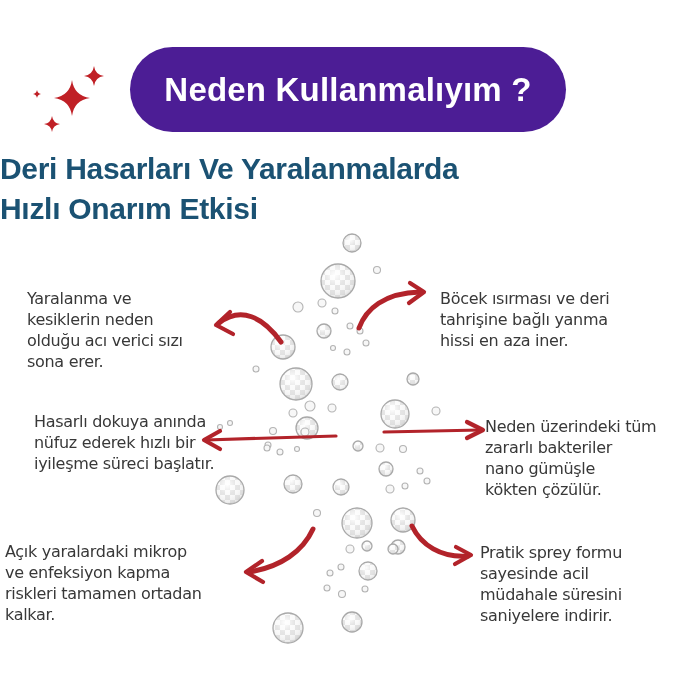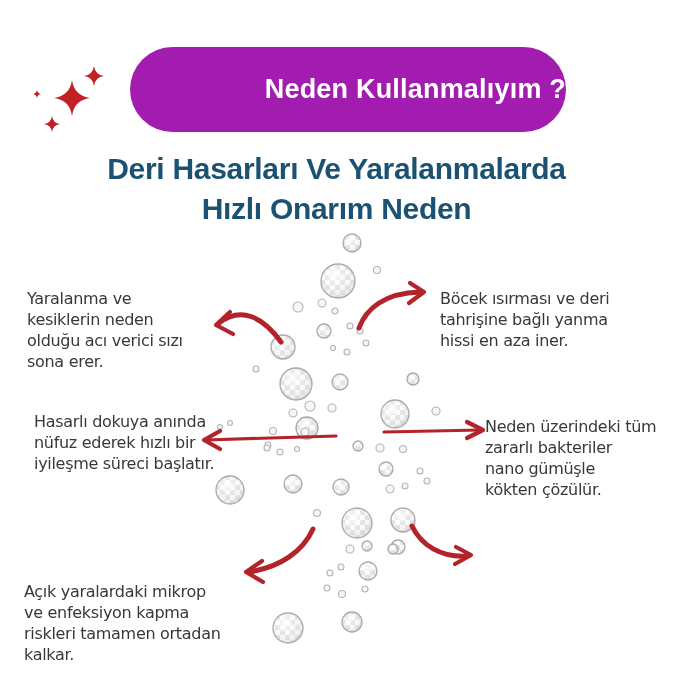--- a/index.html
+++ b/index.html
@@ -3,40 +3,40 @@
 <meta charset="utf-8">
 <style>
   html,body{margin:0;padding:0;background:#ffffff;}
   .canvas{
     position:relative;width:700px;height:700px;background:#ffffff;overflow:hidden;
     font-family:"Liberation Sans",sans-serif;
   }
   
   .badge{
     position:absolute;left:130px;top:47px;width:436px;height:85px;
-    background:#a21caf;border-radius:43px;
-    display:flex;align-items:center;justify-content:flex-end;
-    color:#ffffff;font-size:27px;font-weight:bold;letter-spacing:.2px;
+    background:#4c1d95;border-radius:43px;
+    display:flex;align-items:center;justify-content:center;
+    color:#ffffff;font-size:33px;font-weight:bold;letter-spacing:.2px;
   }
   .sparkles{position:absolute;left:30px;top:60px;width:80px;height:80px;}
   .title{
-    position:absolute;left:0;top:149px;width:673px;text-align:center;
+    position:absolute;left:0;top:149px;width:673px;
     color:#1B5273;font-weight:bold;font-size:30px;line-height:40px;letter-spacing:-.3px;
   }
   
   .benefit{
     position:absolute;white-space:pre-line;
     font-family:"DejaVu Sans",sans-serif;
     color:#383838;font-size:16px;line-height:21px;letter-spacing:-.3px;
   }
   .b-tl{left:27px;top:288px;}
   .b-tr{left:440px;top:288px;}
   .b-ml{left:34px;top:411px;}
   .b-mr{left:485px;top:416px;}
-  .b-bl{left:24px;top:541px;margin-top:40px;}
+  .b-bl{left:5px;top:541px;}
   .b-br{left:480px;top:542px;}
   
   .art{position:absolute;left:0;top:0;width:700px;height:700px;pointer-events:none;}
   .chk{fill:url(#checker);}
   .ovl{fill:url(#shine);stroke:#a9a9a9;stroke-width:1.3;}
   .pl{fill:#f7f7f7;stroke:#b4b4b4;stroke-width:1.1;}
   .arrow{fill:none;stroke:#B2232A;stroke-linecap:round;stroke-linejoin:round;}
   .curve{stroke-width:5;}
   .line{stroke-width:3.2;}
   .head{stroke-width:4.2;}
@@ -53,41 +53,45 @@
     <path class="star" d="M22 56 Q23 63 30 64 Q23 65 22 72 Q21 65 14 64 Q21 63 22 56 Z"></path>
     <path class="star" d="M7 30 Q7.6 33.4 11 34 Q7.6 34.6 7 38 Q6.4 34.6 3 34 Q6.4 33.4 7 30 Z"></path>
   </svg>
 
   <div class="badge">
     <span>Neden Kullanmalıyım ?</span>
   </div>
 
   <div class="title">
     <div>Deri Hasarları Ve Yaralanmalarda</div>
-    <div>Hızlı Onarım Neden</div>
+    <div>Hızlı Onarım Etkisi</div>
   </div>
 
   <div class="benefit b-tr">Böcek ısırması ve deri
 tahrişine bağlı yanma
 hissi en aza iner.</div>
   <div class="benefit b-tl">Yaralanma ve
 kesiklerin neden
 olduğu acı verici sızı
 sona erer.</div>
   <div class="benefit b-ml">Hasarlı dokuya anında
 nüfuz ederek hızlı bir
 iyileşme süreci başlatır.</div>
   <div class="benefit b-mr">Neden üzerindeki tüm
 zararlı bakteriler
 nano gümüşle
 kökten çözülür.</div>
   <div class="benefit b-bl">Açık yaralardaki mikrop
 ve enfeksiyon kapma
 riskleri tamamen ortadan
 kalkar.</div>
+  <div class="benefit b-br">Pratik sprey formu
+sayesinde acil
+müdahale süresini
+saniyelere indirir.</div>
 
   <svg class="art" viewBox="0 0 700 700">
     <defs>
       <pattern id="checker" width="10" height="10" patternUnits="userSpaceOnUse">
         <rect width="10" height="10" fill="#fafafa"></rect>
         <rect width="5" height="5" fill="#e1e1e1"></rect>
         <rect x="5" y="5" width="5" height="5" fill="#e1e1e1"></rect>
       </pattern>
       <radialGradient id="shine" cx="40%" cy="32%" r="78%">
         <stop offset="0%" stop-color="#ffffff" stop-opacity="0.95"></stop>

